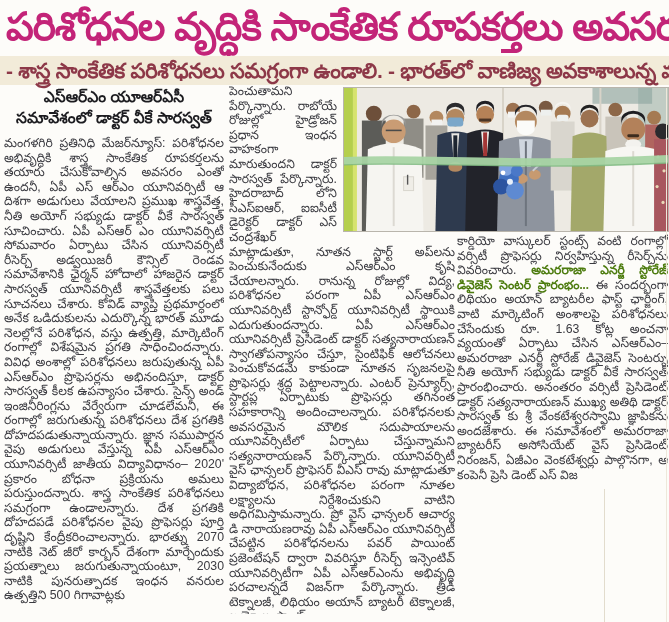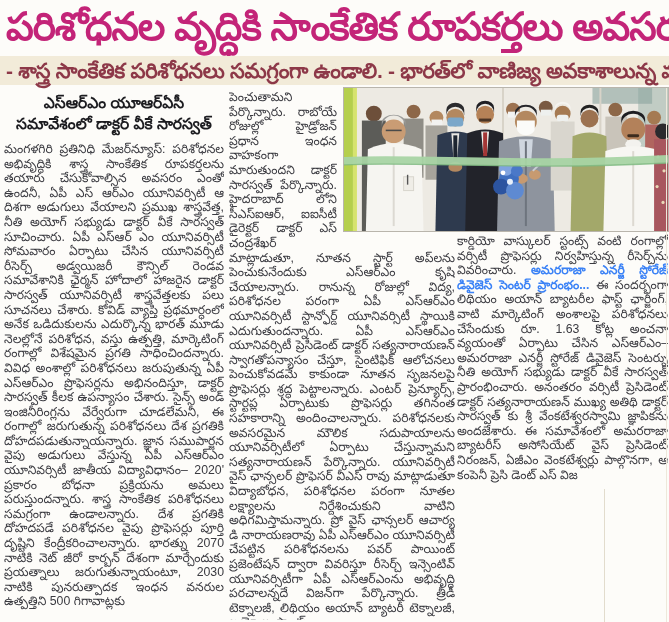--- a/index.html
+++ b/index.html
@@ -19,33 +19,33 @@
     position:absolute;left:0;top:56px;width:669px;height:29px;
     background:#f2ebd9;
   }
   .subhead-band .subhead{
     position:absolute;left:6px;top:0;width:660px;height:29px;
     font-size:21px;line-height:29px;font-weight:bold;
     color:#8d3848;white-space:nowrap;letter-spacing:-0.3px;
   }
   
   .col{
-    position:absolute;top:90px;
+    position:absolute;top:84px;
     font-size:12.3px;line-height:14.6px;text-align:justify;
     overflow:hidden;color:#3a3a40;
   }
   .col1{left:4px;width:220px;height:530px;}
   .col1 .deck{
     font-size:15.5px;line-height:21px;font-weight:bold;text-align:center;
     color:#1c1c20;margin:2px 4px 8px 4px;
   }
   .col2{left:229px;width:226px;height:530px;}
   .col2 .photo-spacer{float:right;width:118px;height:147px;}
   .col3{left:457px;top:234px;width:211px;height:386px;}
-  .col3 .crosshead{font-weight:bold;color:#3b82f6;}
+  .col3 .crosshead{font-weight:bold;color:#4d7c0f;font-family:Liberation Serif, serif;}
   .col3 .tail{width:64px;text-align:left;}
   p{margin:0;}
   
   .photo{
     position:absolute;left:343px;top:87px;width:326px;height:145px;
     border:1px solid #b9b5ac;background:#ece9e2;box-sizing:border-box;
   }
   .photo svg{display:block;width:100%;height:100%;}
   
   .rule-bottom-right{

